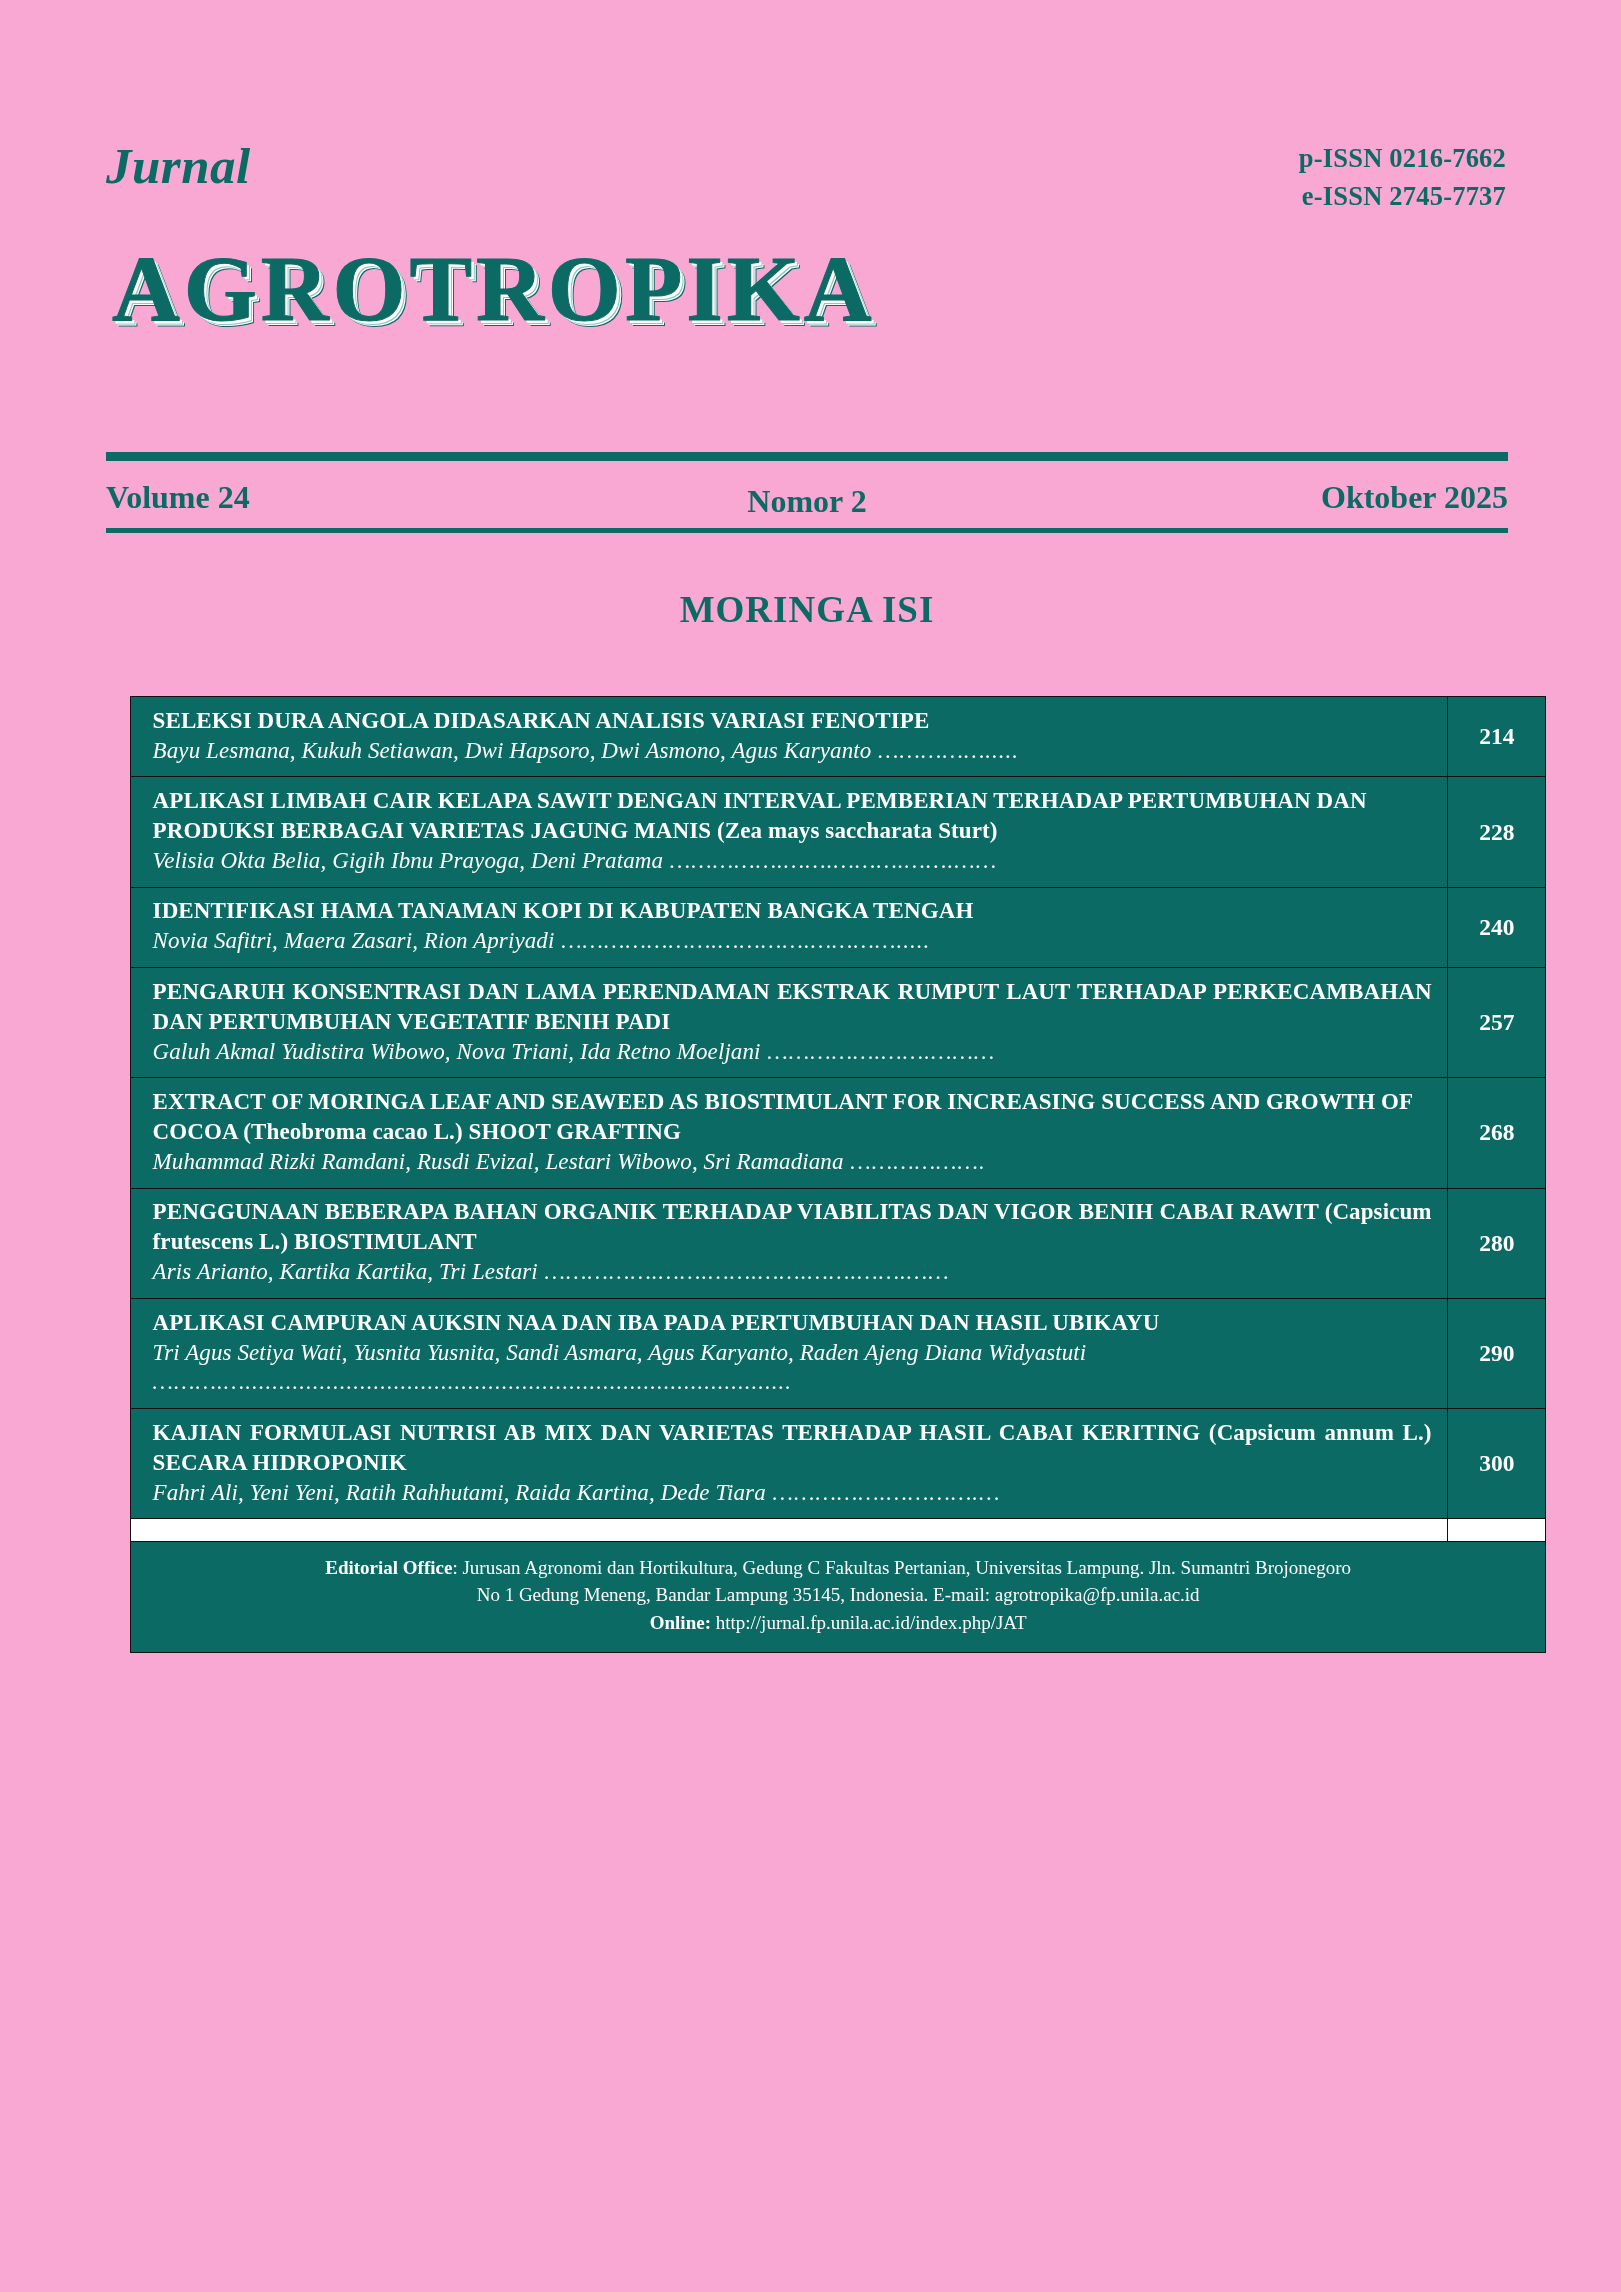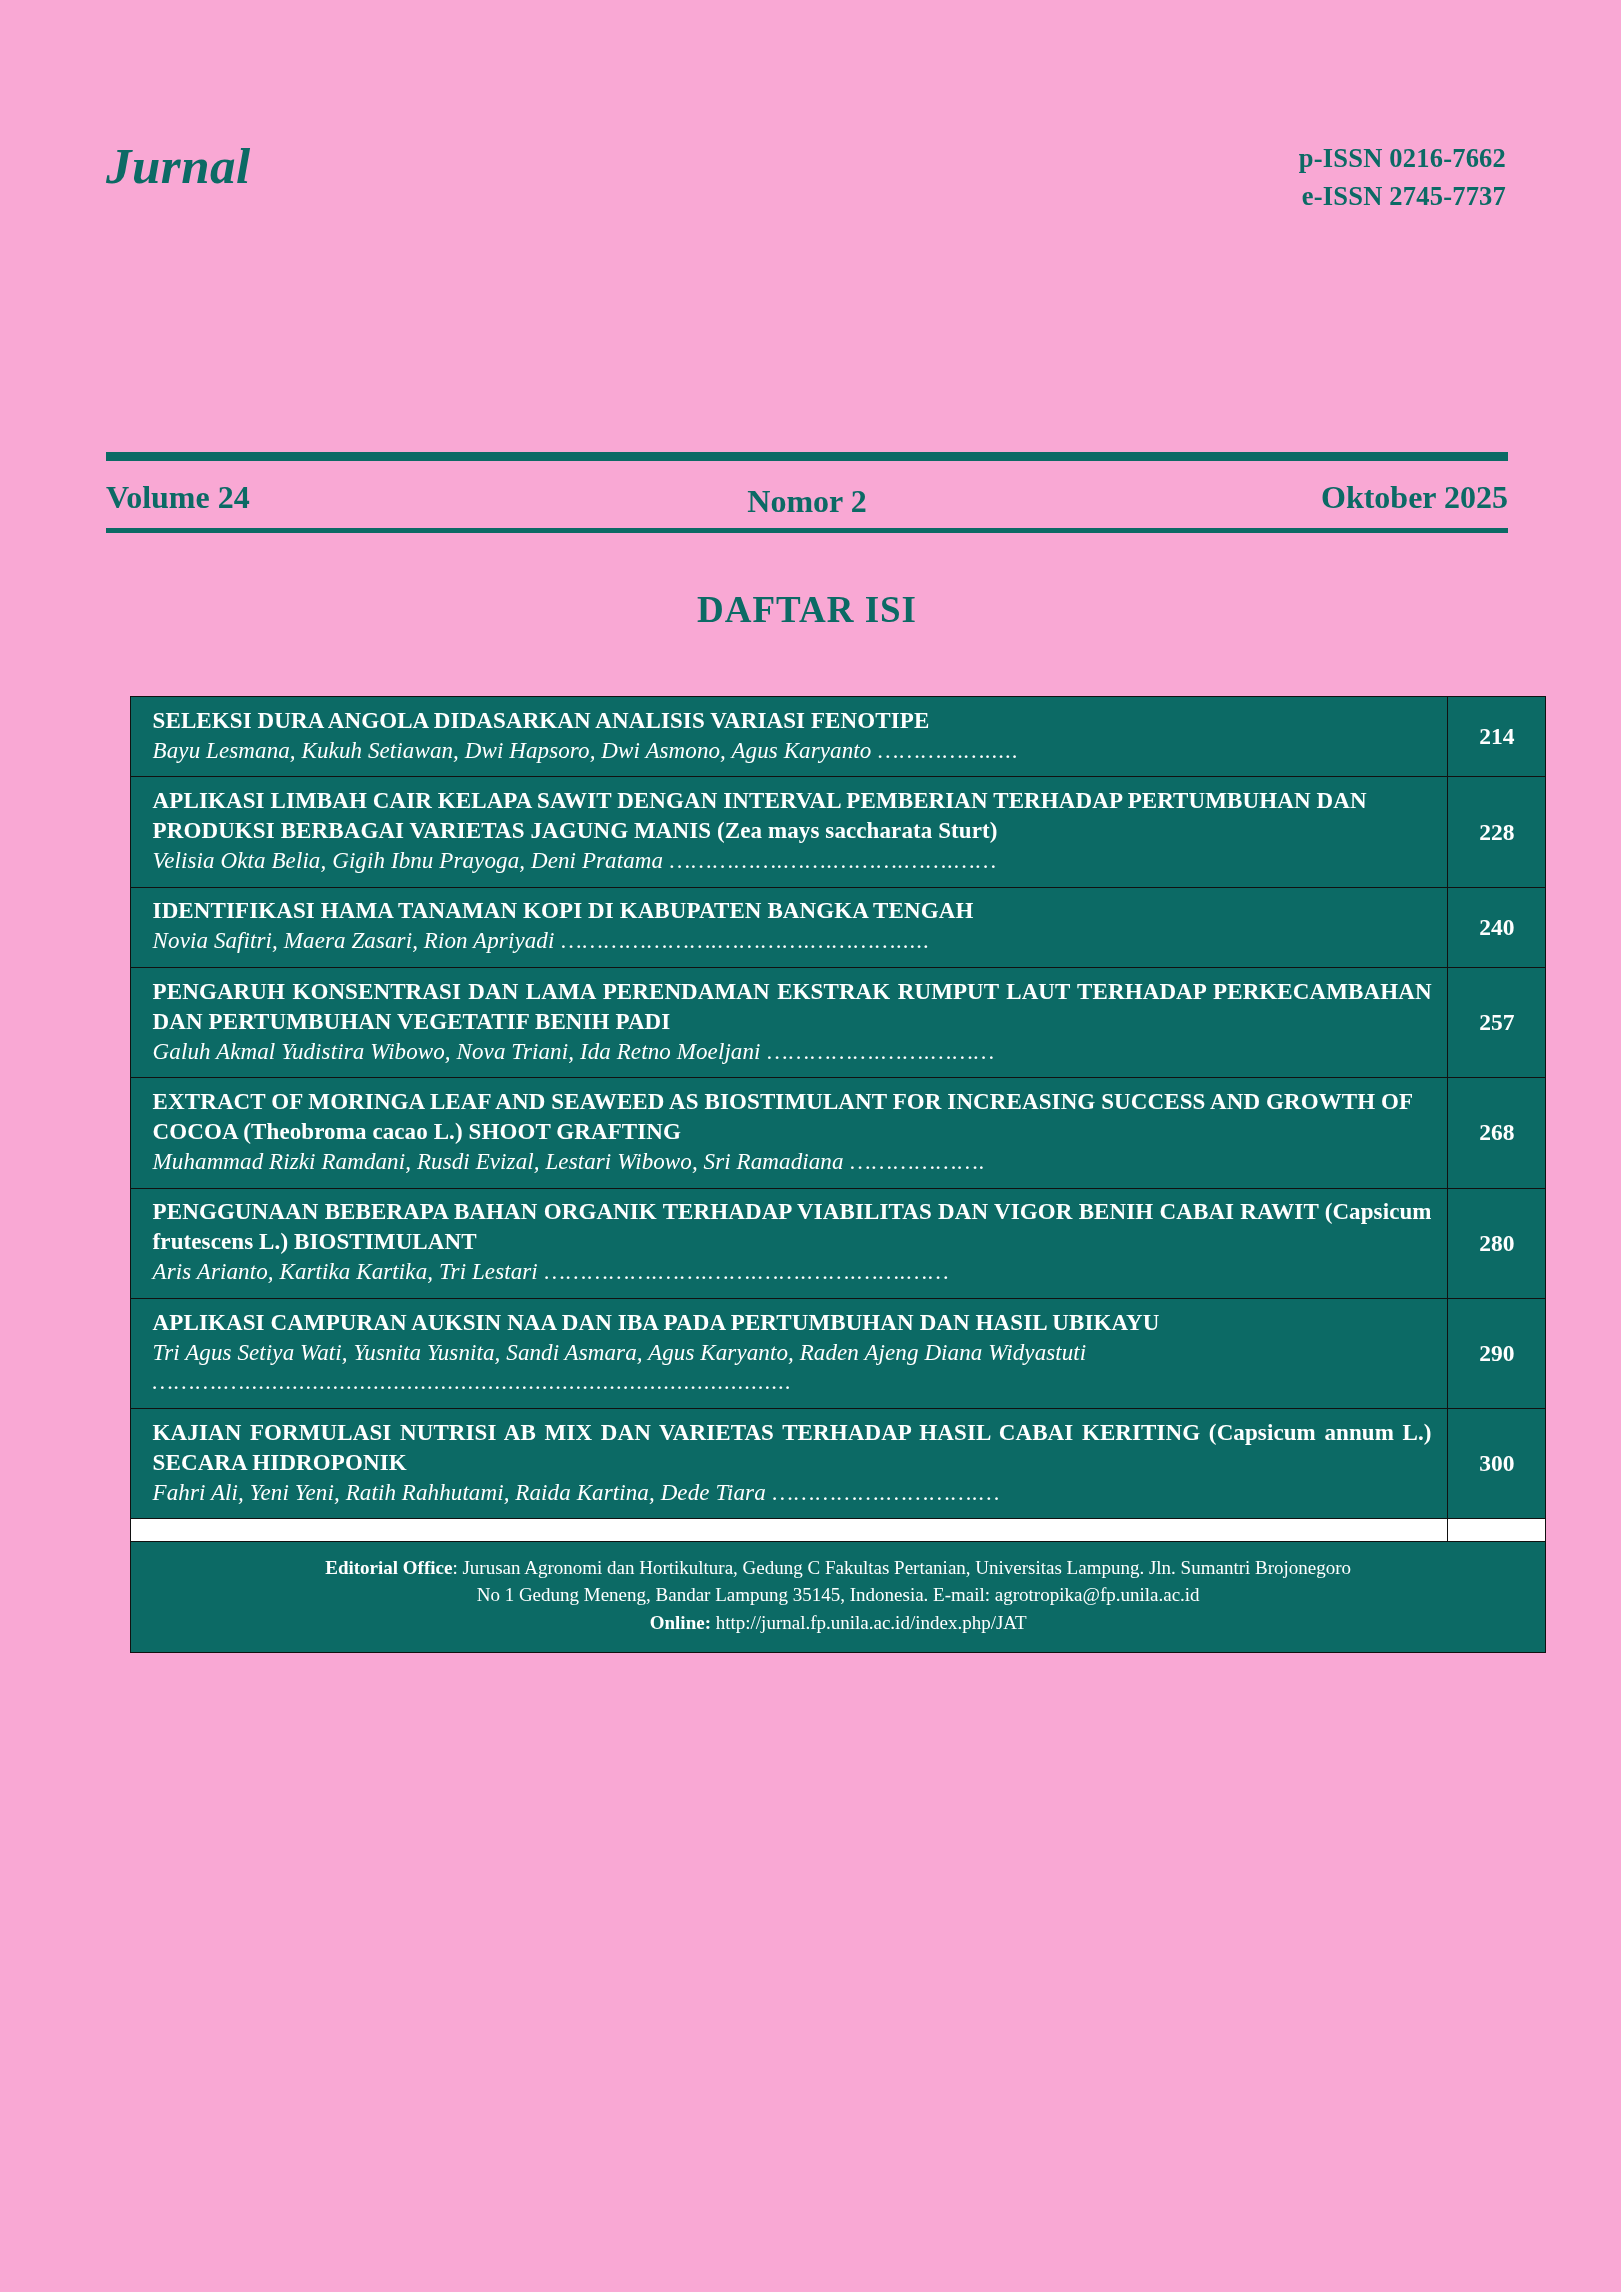--- a/index.html
+++ b/index.html
@@ -184,31 +184,32 @@
 <body>
 
 <div class="page">
 
   <div class="masthead">
     <div class="jurnal-word">Jurnal</div>
     <div class="issn-block">
       <div>p-ISSN 0216-7662</div>
       <div>e-ISSN 2745-7737</div>
     </div>
+    <div class="logo-word">AGROTROPIKA</div>
   </div>
 
   <div class="rule-thick"></div>
   <div class="volume-row">
     <div class="vl">Volume 24</div>
     <div class="vc">Nomor 2</div>
     <div class="vr">Oktober 2025</div>
   </div>
   <div class="rule-thin"></div>
 
-  <div class="daftar-isi">DAFTAR ISI</div>
+  <div class="daftar-isi">MORINGA ISI</div>
 
   <table class="toc-table">
     <tbody id="toc-body">
         <tr>
           <td class="c-title">
             <div class="art-title"><span>SELEKSI DURA ANGOLA DIDASARKAN ANALISIS VARIASI FENOTIPE</span></div>
             <div class="art-authors"><span>Bayu Lesmana, Kukuh Setiawan, Dwi Hapsoro, Dwi Asmono, Agus Karyanto</span><span class="dots"> …………….....</span></div>
           </td>
           <td class="c-page">214</td>
         </tr>

